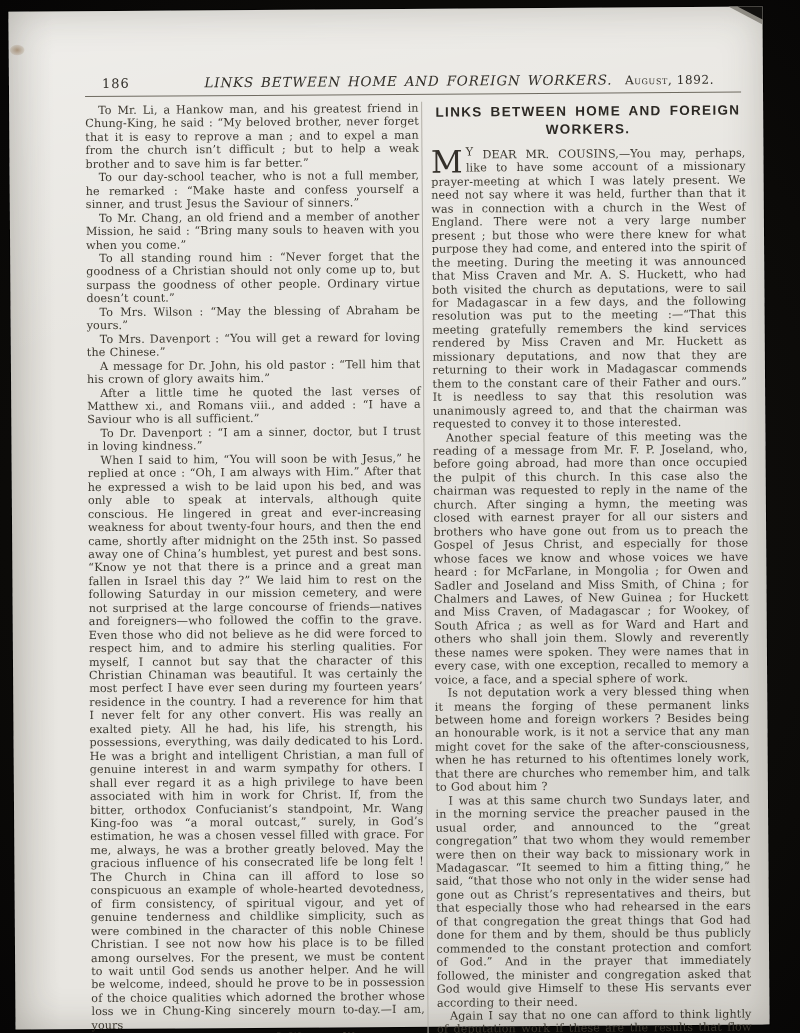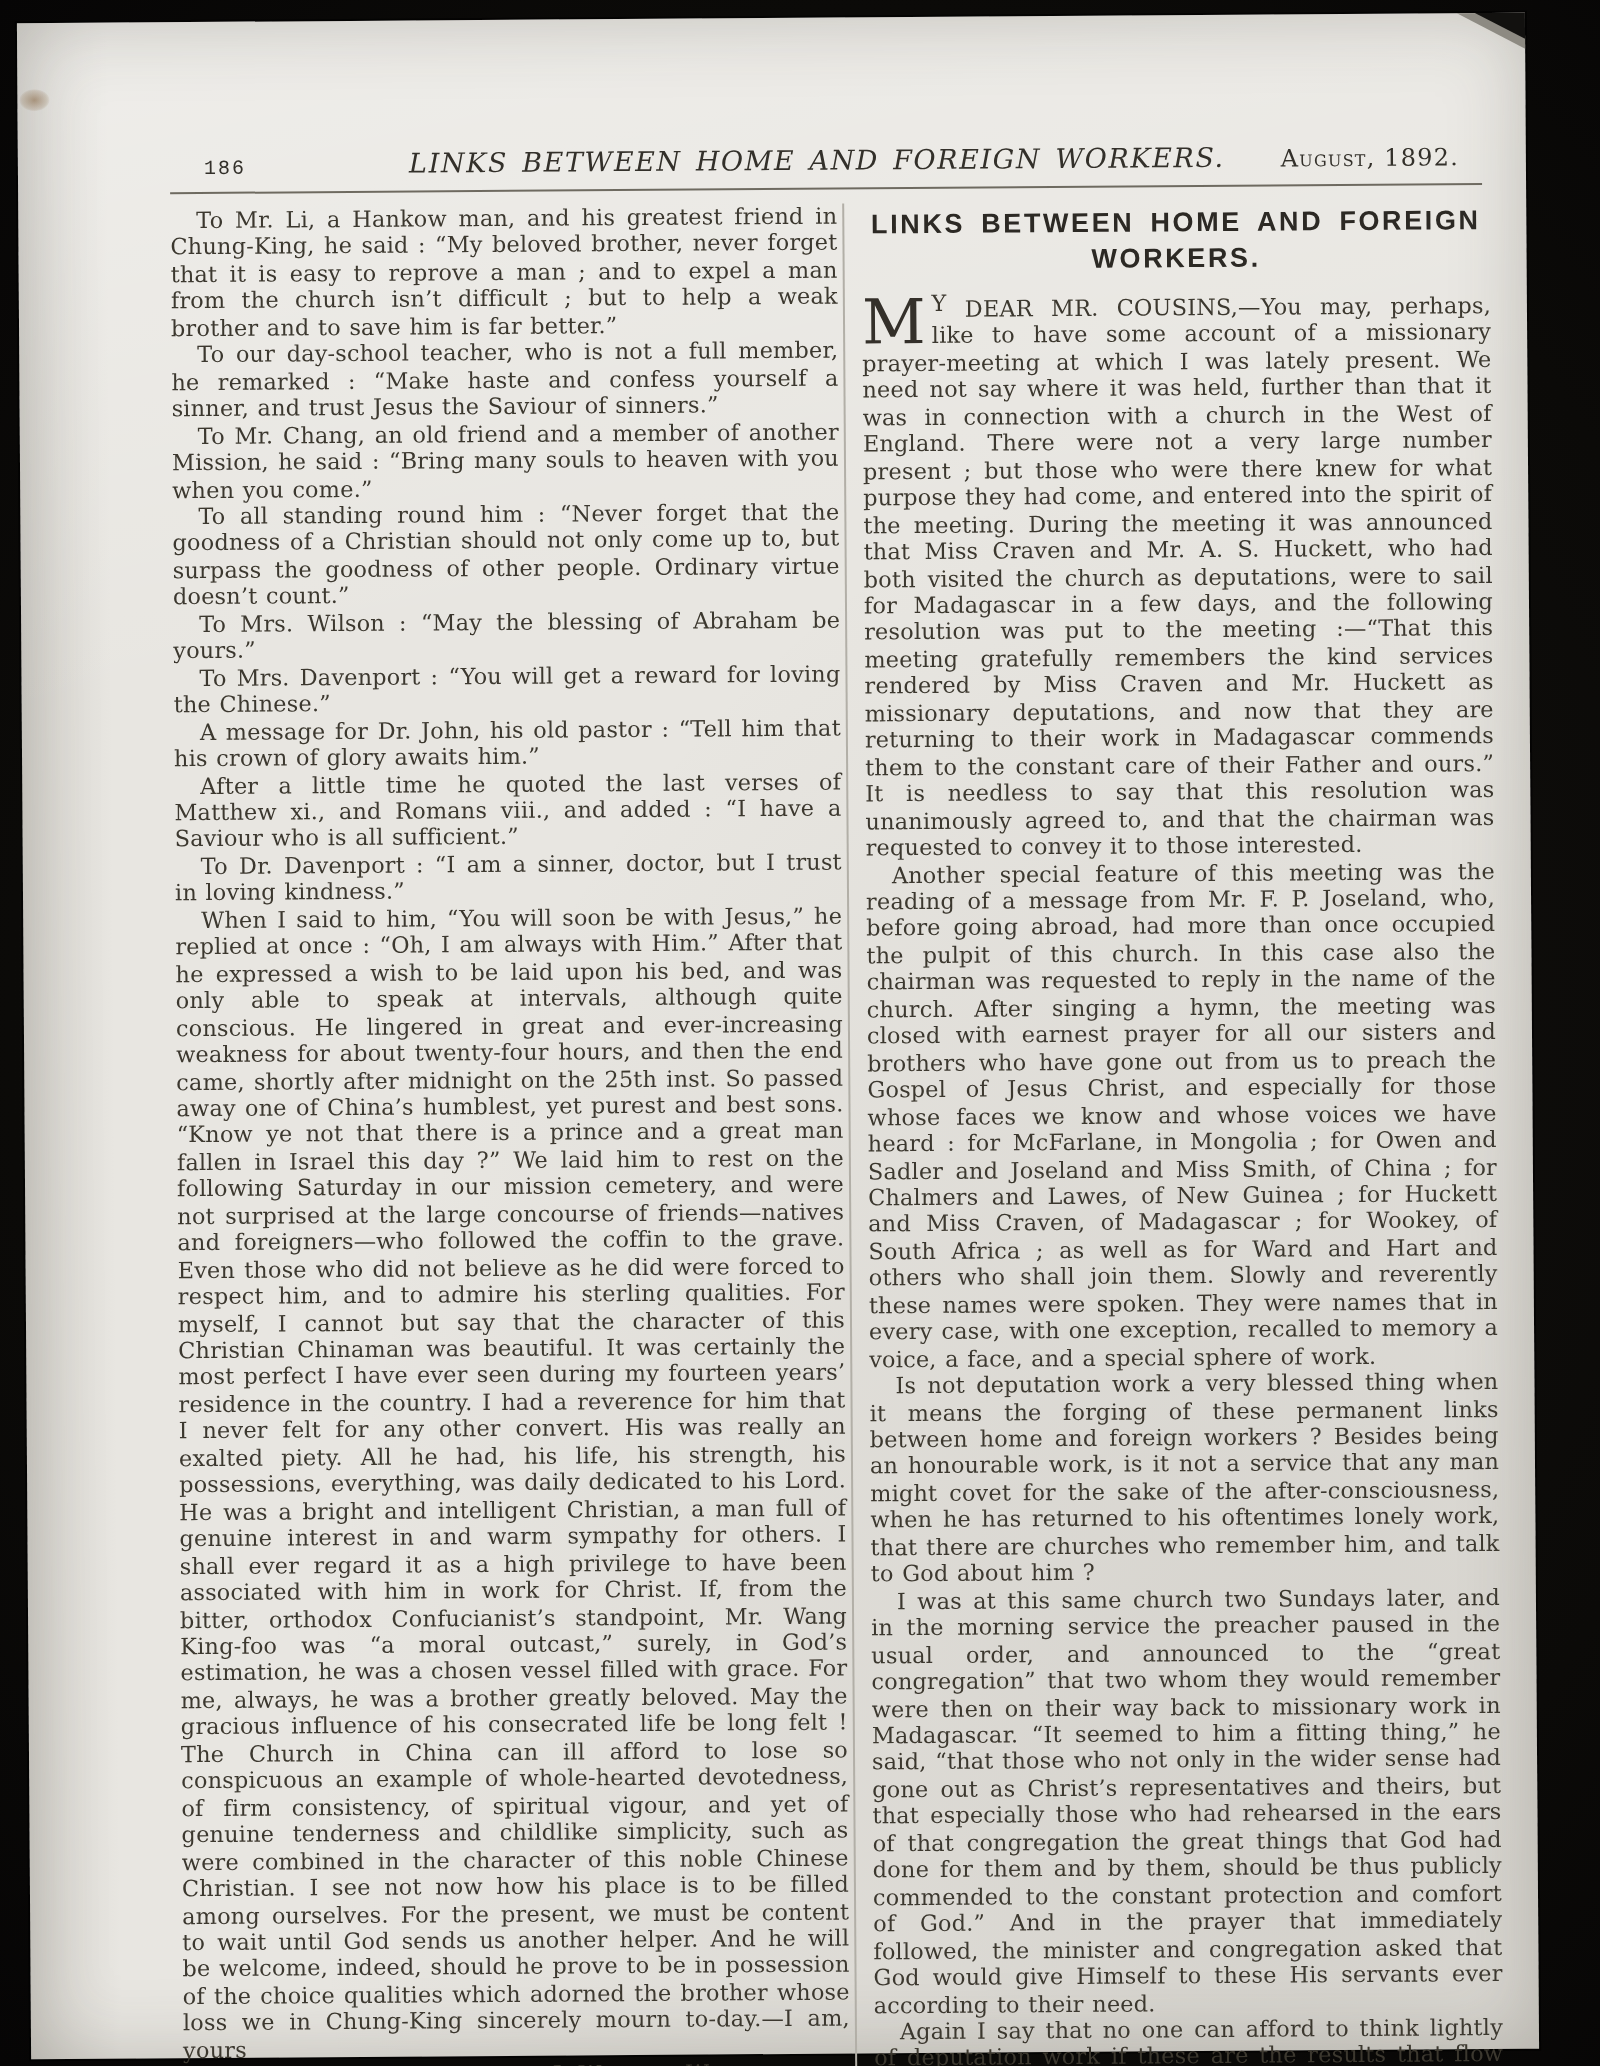--- a/index.html
+++ b/index.html
@@ -24,23 +24,23 @@
   .stain{position:absolute;left:1px;top:33px;width:15px;height:11px;border-radius:50%;
     background:radial-gradient(ellipse, rgba(130,96,58,0.55), rgba(130,96,58,0.18) 60%, rgba(130,96,58,0) 75%);}
   .corner-gray{position:absolute;top:0;right:0;width:0;height:0;
     border-top:18px solid #8d8a82;border-left:34px solid transparent;}
   .corner-dark{position:absolute;top:0;right:0;width:0;height:0;
     border-top:13px solid #12110f;border-left:25px solid transparent;}
   .running-head{
     margin:64px 18px 0 76px;display:flex;align-items:baseline;
     color:#33302a;
   }
-  .pagenum{font-size:10px;letter-spacing:1px;padding-left:17px;width:90px;font-family:Liberation Mono, monospace;}
+  .pagenum{font-size:13px;letter-spacing:1px;padding-left:17px;width:90px;}
   .headtitle{flex:1;text-align:center;font-style:italic;font-size:13.5px;letter-spacing:0.8px;word-spacing:2px;}
-  .date{width:120px;text-align:center;font-variant:small-caps;font-size:12px;letter-spacing:0.6px;}
+  .date{width:120px;text-align:left;font-variant:small-caps;font-size:12px;letter-spacing:0.6px;}
   .rule{margin:5px 22px 0 76px;height:1px;background:#6e6a60;}
   .columns{display:flex;margin:7px 18px 0 76px;align-items:stretch;}
   .col{font-size:11.2px;line-height:13.45px;text-align:justify;
     letter-spacing:0.1px;word-spacing:0.6px;color:#3c382f;}
   .col p{margin:0;text-indent:13px;}
   .col.left{width:334px;}
   .divider{width:1px;background:#b2afa7;margin-left:3px;}
   .col.right{width:315px;margin-left:8px;}
   .force-just{text-align-last:justify;}
   .sigrow{display:flex;justify-content:space-between;padding-right:36px;}

